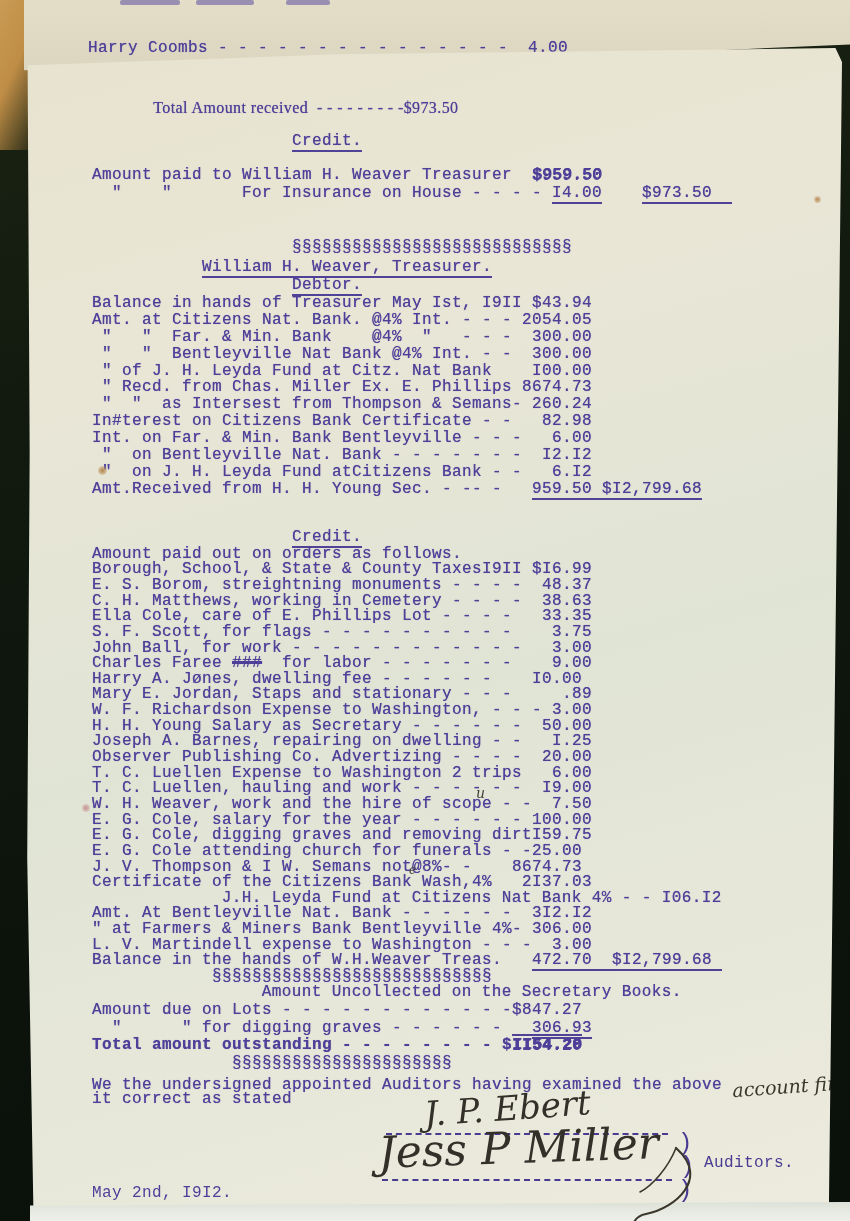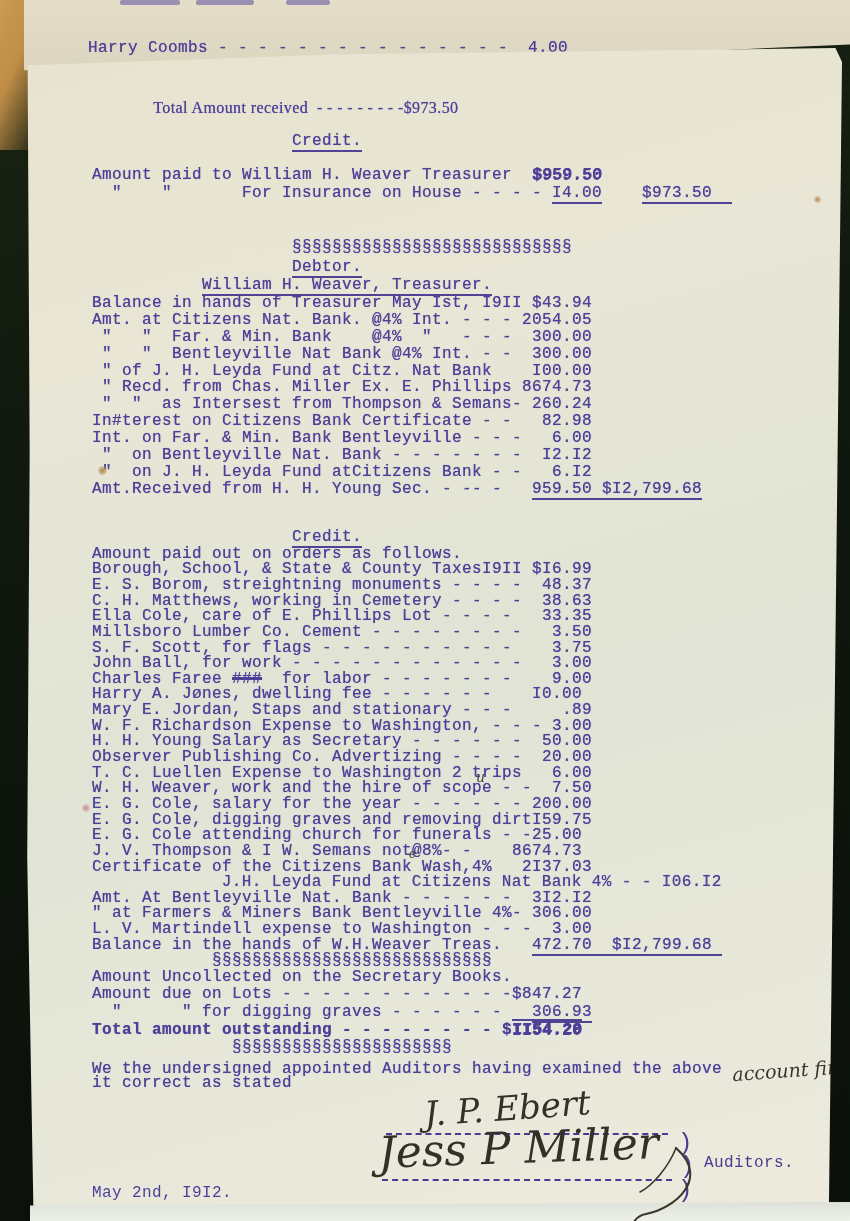--- a/index.html
+++ b/index.html
@@ -72,64 +72,65 @@
   <div class="page-main">
     <div class="typed typed-doc" id="doc-lines">
         <div class="line" style="height: 19px; font-family: Liberation Serif, serif;"><span class="">              Total Amount received  - - - - - - - - -$973.50</span></div>
         <div class="line" style="height: 14px;"></div>
         <div class="line" style="height: 19px;"><span class="">                    </span><span class="u">Credit.</span></div>
         <div class="line" style="height: 15px;"></div>
         <div class="line" style="height: 18px;"><span class="">Amount paid to William H. Weaver Treasurer  </span><span class="ot">$959.50</span></div>
         <div class="line" style="height: 18px;"><span class="">  "    "       For Insurance on House - - - - </span><span class="u">I4.00</span><span class="">    </span><span class="u">$973.50  </span></div>
         <div class="line" style="height: 36px;"></div>
         <div class="line" style="height: 20px;"><span class="">                    §§§§§§§§§§§§§§§§§§§§§§§§§§§§</span></div>
+        <div class="line" style="height: 18px;"><span class="">           </span><span class="u">William H. Weaver, Treasurer.</span></div>
         <div class="line" style="height: 18px;"><span class="">                    </span><span class="u">Debtor.</span></div>
-        <div class="line" style="height: 18px;"><span class="">           </span><span class="u">William H. Weaver, Treasurer.</span></div>
         <div class="line" style="height: 16.9px;"><span class="">Balance in hands of Treasurer May Ist, I9II $43.94</span></div>
         <div class="line" style="height: 16.9px;"><span class="">Amt. at Citizens Nat. Bank. @4% Int. - - - 2054.05</span></div>
         <div class="line" style="height: 16.9px;"><span class=""> "   "  Far. &amp; Min. Bank    @4%  "   - - -  300.00</span></div>
         <div class="line" style="height: 16.9px;"><span class=""> "   "  Bentleyville Nat Bank @4% Int. - -  300.00</span></div>
         <div class="line" style="height: 16.9px;"><span class=""> " of J. H. Leyda Fund at Citz. Nat Bank    I00.00</span></div>
         <div class="line" style="height: 16.9px;"><span class=""> " Recd. from Chas. Miller Ex. E. Phillips 8674.73</span></div>
         <div class="line" style="height: 16.9px;"><span class=""> "  "  as Intersest from Thompson &amp; Semans- 260.24</span></div>
         <div class="line" style="height: 16.9px;"><span class="">In#terest on Citizens Bank Certificate - -   82.98</span></div>
         <div class="line" style="height: 16.9px;"><span class="">Int. on Far. &amp; Min. Bank Bentleyville - - -   6.00</span></div>
         <div class="line" style="height: 16.9px;"><span class=""> "  on Bentleyville Nat. Bank - - - - - - -  I2.I2</span></div>
         <div class="line" style="height: 16.9px;"><span class=""> "  on J. H. Leyda Fund atCitizens Bank - -   6.I2</span></div>
         <div class="line" style="height: 16.9px;"><span class="">Amt.Received from H. H. Young Sec. - -- -   </span><span class="u">959.50 $I2,799.68</span></div>
         <div class="line" style="height: 31px;"></div>
         <div class="line" style="height: 17px;"><span class="">                    </span><span class="u">Credit.</span></div>
         <div class="line" style="height: 15.65px;"><span class="">Amount paid out on orders as follows.</span></div>
         <div class="line" style="height: 15.65px;"><span class="">Borough, School, &amp; State &amp; County TaxesI9II $I6.99</span></div>
         <div class="line" style="height: 15.65px;"><span class="">E. S. Borom, streightning monuments - - - -  48.37</span></div>
         <div class="line" style="height: 15.65px;"><span class="">C. H. Matthews, working in Cemetery - - - -  38.63</span></div>
         <div class="line" style="height: 15.65px;"><span class="">Ella Cole, care of E. Phillips Lot - - - -   33.35</span></div>
-        <div class="line" style="height: 15.65px;"><span class="">Millsboro Lumber Co. Cement - - - - - - - -   3.50</span></div>
         <div class="line" style="height: 15.65px;"><span class="">S. F. Scott, for flags - - - - - - - - - -    3.75</span></div>
         <div class="line" style="height: 15.65px;"><span class="">John Ball, for work - - - - - - - - - - - -   3.00</span></div>
         <div class="line" style="height: 15.65px;"><span class="">Charles Faree </span><span class="s">###</span><span class="">  for labor - - - - - - -    9.00</span></div>
         <div class="line" style="height: 15.65px;"><span class="">Harry A. Jønes, dwelling fee - - - - - -    I0.00</span></div>
         <div class="line" style="height: 15.65px;"><span class="">Mary E. Jordan, Staps and stationary - - -     .89</span></div>
         <div class="line" style="height: 15.65px;"><span class="">W. F. Richardson Expense to Washington, - - - 3.00</span></div>
         <div class="line" style="height: 15.65px;"><span class="">H. H. Young Salary as Secretary - - - - - -  50.00</span></div>
+        <div class="line" style="height: 15.65px;"><span class="">Joseph A. Barnes, repairing on dwelling - -   I.25</span></div>
         <div class="line" style="height: 15.65px;"><span class="">Observer Publishing Co. Advertizing - - - -  20.00</span></div>
         <div class="line" style="height: 15.65px;"><span class="">T. C. Luellen Expense to Washington 2 trips   6.00</span></div>
+        <div class="line" style="height: 15.65px;"><span class="">T. C. Luellen, hauling and work - - - - - -  I9.00</span></div>
         <div class="line" style="height: 15.65px;"><span class="">W. H. Weaver, work and the hire of scope</span><span class="sup">u</span><span class=""> - -  7.50</span></div>
-        <div class="line" style="height: 15.65px;"><span class="">E. G. Cole, salary for the year - - - - - - 200.00</span></div>
+        <div class="line" style="height: 15.65px;"><span class="">E. G. Cole, salary for the year - - - - - - 100.00</span></div>
         <div class="line" style="height: 15.65px;"><span class="">E. G. Cole, digging graves and removing dirtI59.75</span></div>
         <div class="line" style="height: 15.65px;"><span class="">E. G. Cole attending church for funerals - -25.00</span></div>
         <div class="line" style="height: 15.65px;"><span class="">J. V. Thompson &amp; I W. Semans not</span><span class="sub">e</span><span class="">@8%- -    8674.73</span></div>
         <div class="line" style="height: 15.65px;"><span class="">Certificate of the Citizens Bank Wash,4%   2I37.03</span></div>
         <div class="line" style="height: 15.65px; text-align: center;"><span class="">J.H. Leyda Fund at Citizens Nat Bank 4% - - I06.I2</span></div>
         <div class="line" style="height: 15.65px;"><span class="">Amt. At Bentleyville Nat. Bank - - - - - -  3I2.I2</span></div>
         <div class="line" style="height: 15.65px;"><span class="">" at Farmers &amp; Miners Bank Bentleyville 4%- 306.00</span></div>
         <div class="line" style="height: 15.65px;"><span class="">L. V. Martindell expense to Washington - - -  3.00</span></div>
         <div class="line" style="height: 15.65px;"><span class="">Balance in the hands of W.H.Weaver Treas.   </span><span class="u">472.70  $I2,799.68 </span></div>
         <div class="line" style="height: 16.5px;"><span class="">            §§§§§§§§§§§§§§§§§§§§§§§§§§§§</span></div>
-        <div class="line" style="height: 17.6px;"><span class="">Amount Uncollected on the Secretary Books.</span></div>
+        <div class="line" style="height: 17.6px; text-align: center;"><span class="">Amount Uncollected on the Secretary Books.</span></div>
         <div class="line" style="height: 17.6px;"><span class="">Amount due on Lots - - - - - - - - - - - -$847.27</span></div>
         <div class="line" style="height: 17.6px;"><span class="">  "      " for digging graves - - - - - -   </span><span class="u">306.93</span></div>
         <div class="line" style="height: 17.6px; font-weight: bold;"><span class="">Total amount outstanding - - - - - - - - </span><span class="">$</span><span class="ot ov">II54.20</span></div>
         <div class="line" style="height: 18px;"><span class="">              §§§§§§§§§§§§§§§§§§§§§§</span></div>
         <div class="line" style="height: 18px;"><span class="">We the undersigned appointed Auditors having examined the above </span><span class="hw">account find</span></div>
         <div class="line" style="height: 18px;"><span class="">it correct as stated</span></div>
       </div>
 
     <div class="sig-dash" id="dash1"></div>
     <div class="sig-dash" id="dash2"></div>

